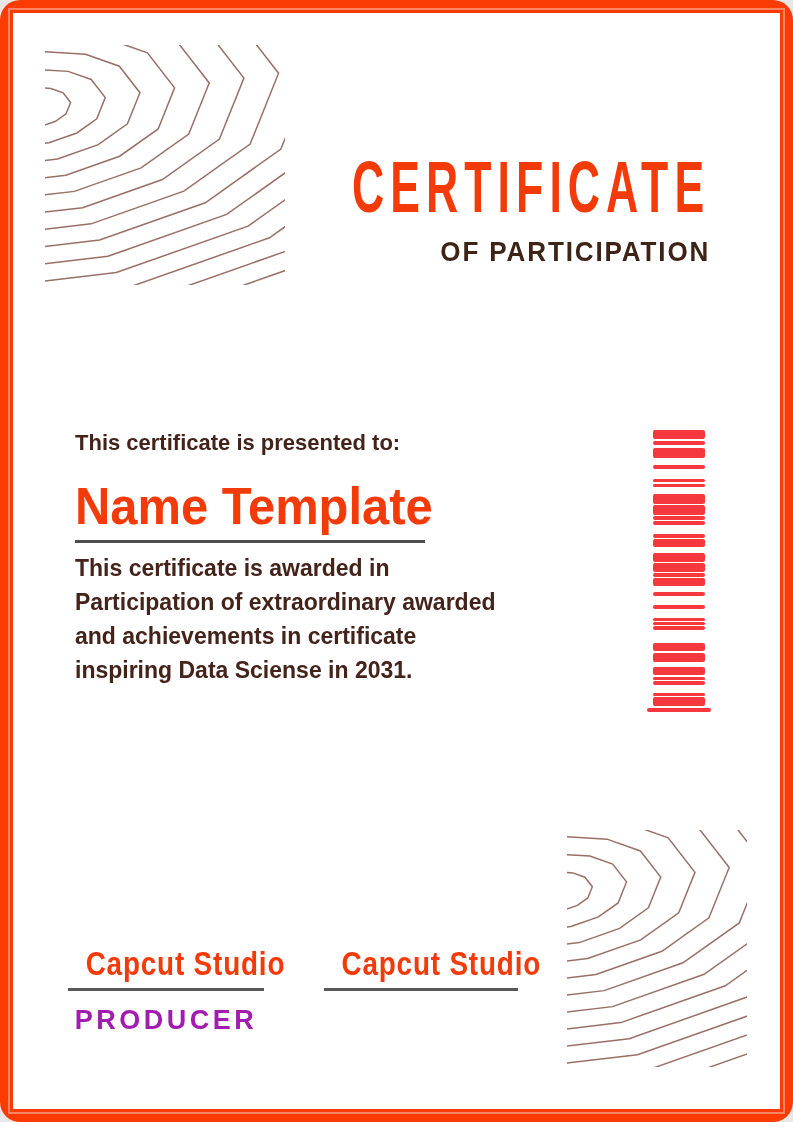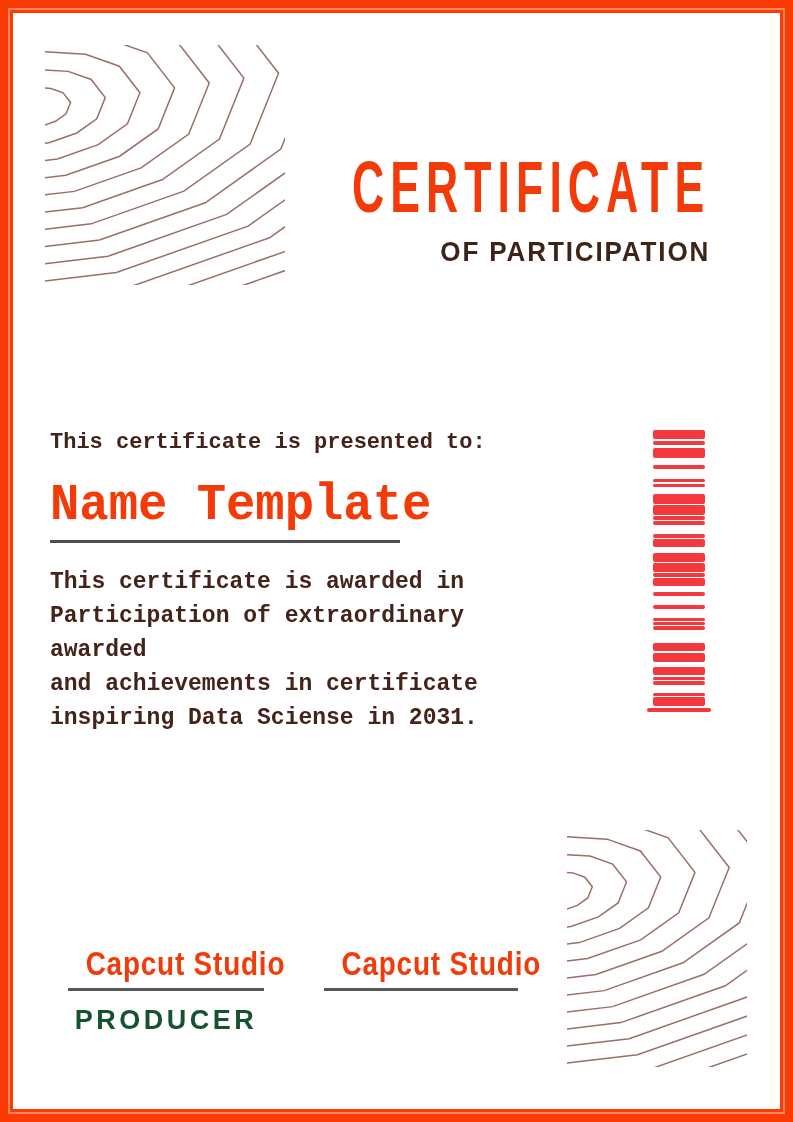--- a/index.html
+++ b/index.html
@@ -4,20 +4,21 @@
 <style>
   * { margin:0; padding:0; box-sizing:border-box; }
   html,body { background:#e8e8e8; }
   .page {
     position:relative;
     width:793px; height:1122px;
     margin:0 auto;
     background:#ffffff;
     overflow:hidden;
     font-family:"Liberation Sans", sans-serif;
+    border-radius:20px;
   }
   
   .frame {
     position:absolute; inset:0;
     border:13px solid #FA3B04;
     pointer-events:none;
     z-index:50;
   }
   .frame-highlight {
     position:absolute; inset:8px;
@@ -36,51 +37,51 @@
     transform:scaleX(0.61); transform-origin:right center;
     color:#F33B0A;
   }
   .cert-subtitle {
     margin-top:13px;
     font-size:28px; font-weight:700; letter-spacing:2px; white-space:nowrap;
     transform:scaleX(0.93); transform-origin:right center;
     color:#3E2317;
   }
   
-  .recipient { position:absolute; left:50px; top:430px; width:470px;font-family:Liberation Mono, monospace; }
+  .recipient { position:absolute; left:75px; top:430px; width:470px; }
   .presented-line { font-size:22px; line-height:26px; font-weight:700; color:#44231A; }
   .recipient-name {
     display:inline-block;
     margin-top:24px;
     font-size:52px; line-height:52px; font-weight:800; white-space:nowrap;
     transform:scaleX(0.94); transform-origin:left center;
     color:#F33B0A;
   }
   .name-underline { width:350px; height:3px; margin-top:8px; background:#4E4E50; }
-  .award-text { margin-top:22px; }
+  .award-text { margin-top:8px; }
   .award-text div { font-size:23px; line-height:34px; font-weight:700; color:#44231A; }
   
   .barcode { position:absolute; left:653px; top:430px; width:52px; }
   .barcode .bar { width:100%; border-radius:2px; }
   .barcode .bar-wide { width:64px; margin-left:-6px; }
   
   .sig-block { position:absolute; top:944px; text-align:center; }
   .sig-producer { left:68px; width:196px; }
   .sig-manager { left:324px; width:194px; }
   .sig-name {
     font-size:34px; line-height:38px; font-weight:800; white-space:nowrap;
     letter-spacing:1px;
     transform:scaleX(0.82); transform-origin:center center;
     color:#F33B0A;
   }
   .sig-line { width:100%; height:3px; margin-top:6px; background:#58585A; }
   .sig-role {
     margin-top:14px;
     font-size:27px; font-weight:700; letter-spacing:3.5px;
-    color:#14532d;
+    color:#a21caf;
   }
 </style>
 </head>
 <body>
 
 <div class="page">
 
   <svg class="pattern-tl" viewBox="0 0 240 240">
       <g transform="rotate(-8 -14 63)">
         <polyline points="-24.4,43.7 -7.1,43.3 8.4,46.4 19.9,52.4 26.0,63.0 19.9,73.6 8.4,79.6 -7.1,82.7 -24.4,82.3 -38.6,78.8 -48.6,73.0 -53.4,66.5" fill="none" stroke="#8B5B51" stroke-width="1.5" opacity="0.88"></polyline>

